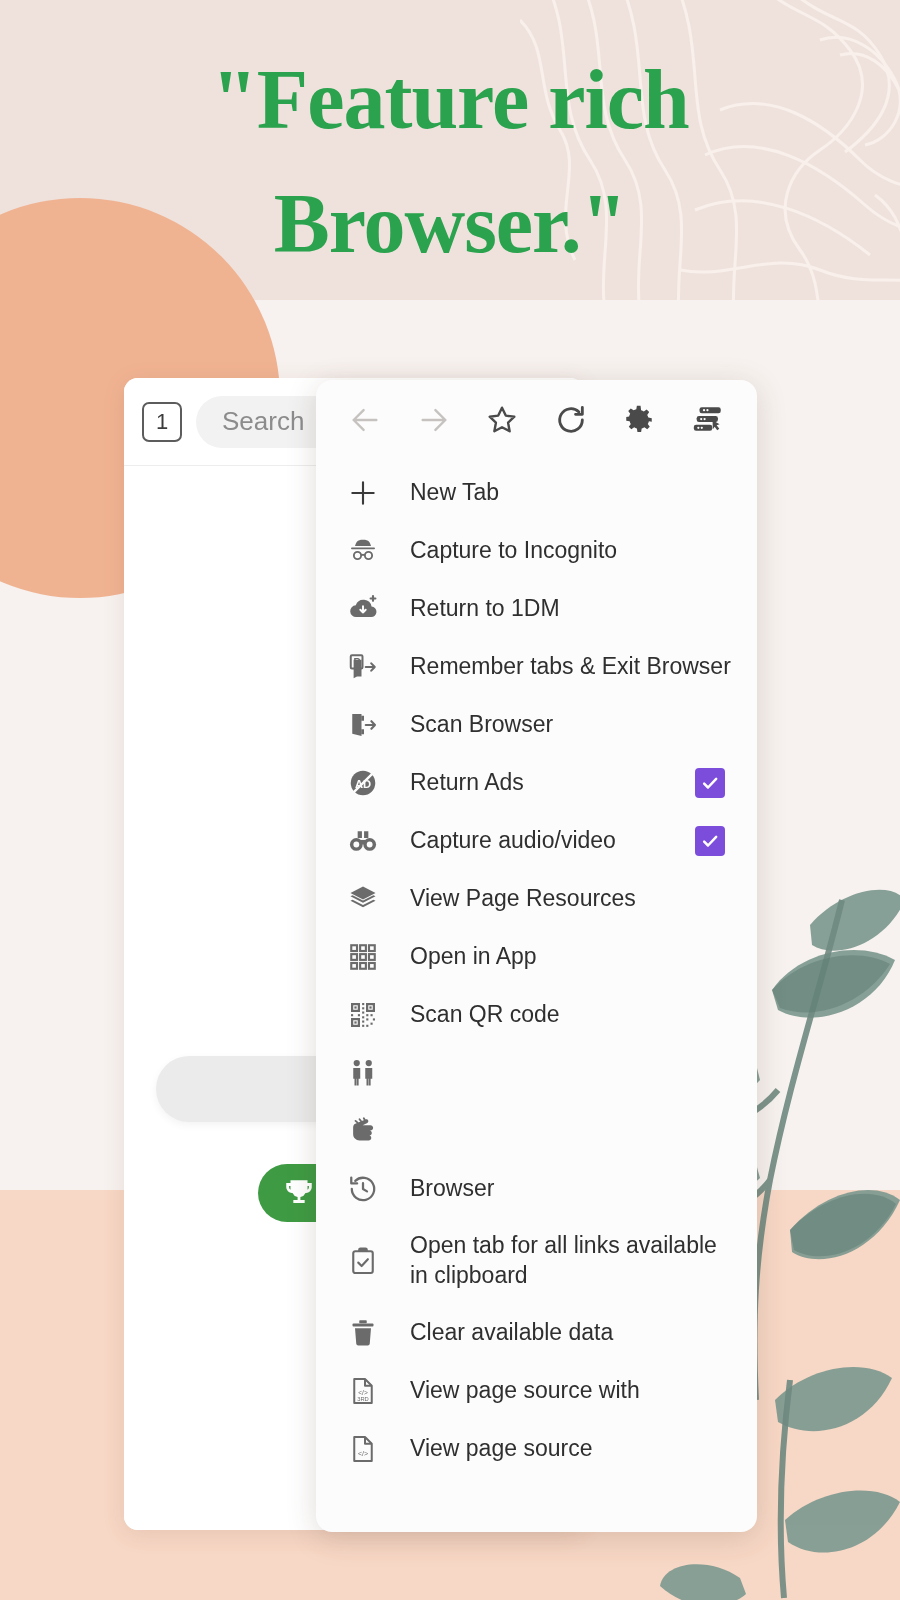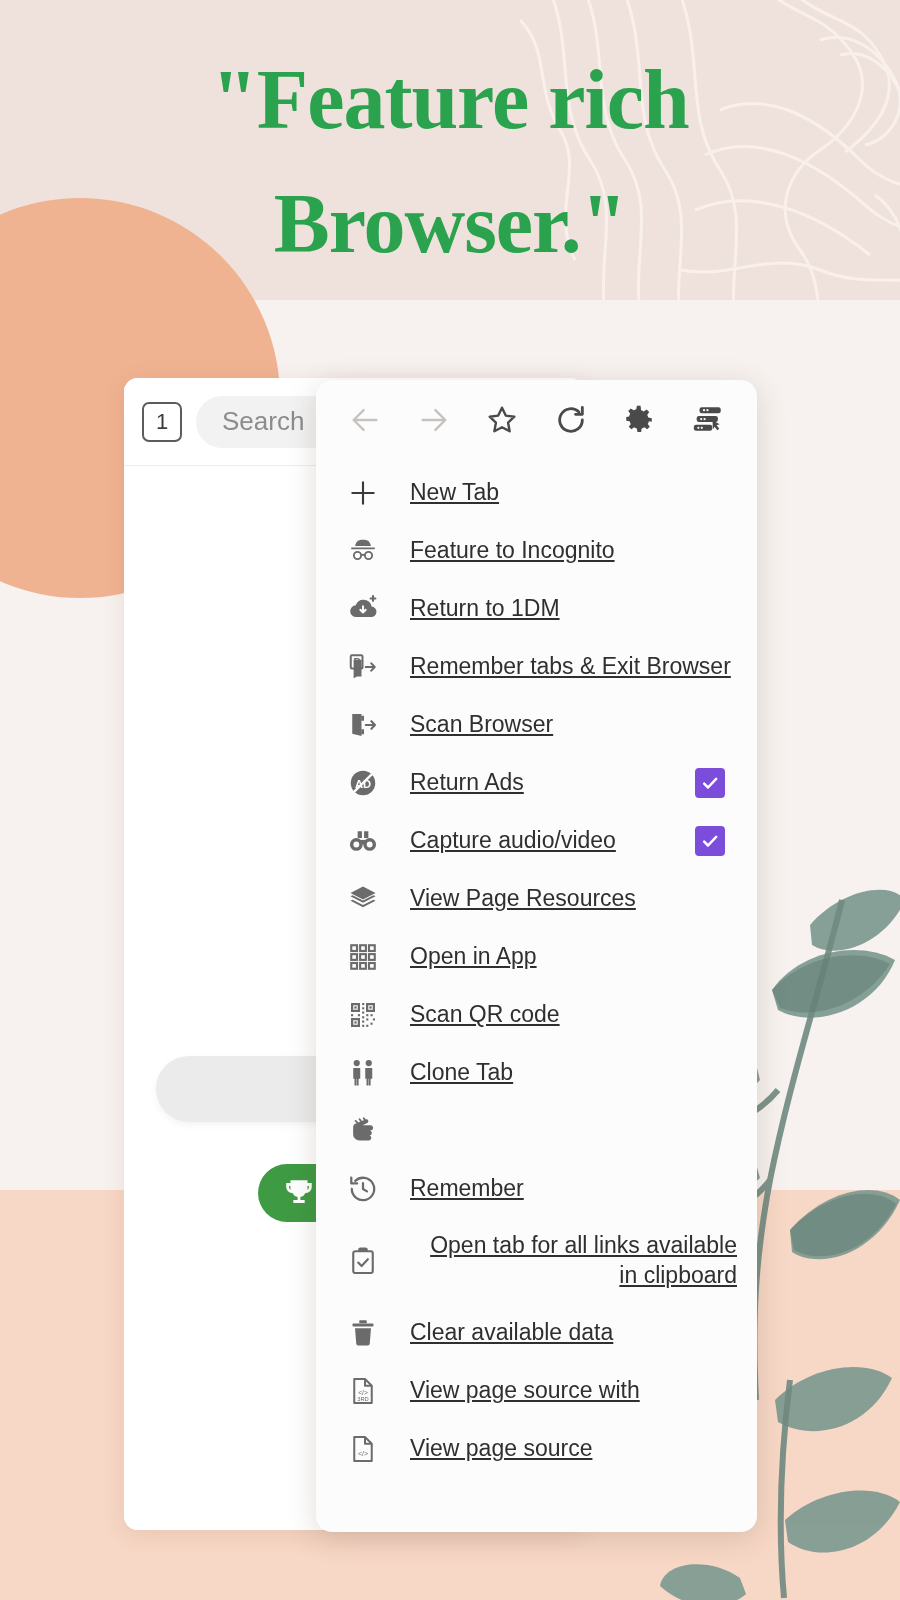--- a/index.html
+++ b/index.html
@@ -86,28 +86,27 @@
     display:flex; align-items:center; min-height:58px;
     padding:5px 20px 5px 28px; gap:0;
   }
   .mi .mi-ico {
     width:38px; height:38px; flex:0 0 38px;
     display:flex; align-items:center; justify-content:center;
   }
   .mi .mi-label {
     margin-left:28px; font-size:23px; color:#2F2F2F; line-height:1.3;
     flex:1;
-    text-decoration:underline;
   }
   .mi .mi-check {
     width:30px; height:30px; border-radius:4px; background:#7C4DDB;
     display:flex; align-items:center; justify-content:center; flex:0 0 30px;
     margin-right:12px;
   }
-  .mi.two-line { min-height:86px;text-align:right; }
+  .mi.two-line { min-height:86px; }
 
   
   #headline {
     position:absolute; left:0; top:38px; width:900px;
     text-align:center; color:#2BA34E;
     font-family:"Liberation Serif", serif; font-weight:bold;
     font-size:84px; line-height:1.48; letter-spacing:-1px;
   }
   #headline .l2 { display:block; }
 </style>
@@ -243,21 +242,21 @@
     <div class="mi">
       <span class="mi-ico">
         <svg width="30" height="30" viewBox="0 0 24 24" fill="#6B6B6B">
           <path d="M12 3c-2.3 0-3.9.5-4.7 1.3-.6.6-1.2 2-1.7 3.7h12.8c-.5-1.7-1.1-3.1-1.7-3.7C15.9 3.5 14.3 3 12 3z"></path>
           <rect x="2.4" y="9.1" width="19.2" height="1.5" rx=".75"></rect>
           <circle cx="7.6" cy="15.6" r="2.9" fill="none" stroke="#6B6B6B" stroke-width="1.5"></circle>
           <circle cx="16.4" cy="15.6" r="2.9" fill="none" stroke="#6B6B6B" stroke-width="1.5"></circle>
           <path d="M10.4 15.1h3.2" stroke="#6B6B6B" stroke-width="1.5"></path>
         </svg>
       </span>
-      <span class="mi-label">Feature to Incognito</span>
+      <span class="mi-label">Capture to Incognito</span>
     </div>
 
     <div class="mi">
       <span class="mi-ico">
         <svg width="32" height="32" viewBox="0 0 24 24" fill="#6B6B6B">
           <path d="M18.4 10.2A6.1 6.1 0 0 0 6.6 9.2 4.4 4.4 0 0 0 7 18h11a3.9 3.9 0 0 0 .4-7.8z"></path>
           <path d="M12 10v4.6m0 0l-2-2m2 2l2-2" stroke="#FCFCFC" stroke-width="1.5" fill="none" stroke-linecap="round"></path>
           <path d="M19.5 2.3v3.6M17.7 4.1h3.6" stroke="#6B6B6B" stroke-width="1.6" stroke-linecap="round"></path>
         </svg>
       </span>
@@ -382,41 +381,40 @@
 
     <div class="mi">
       <span class="mi-ico">
         <svg width="30" height="30" viewBox="0 0 24 24" fill="#6B6B6B">
           <circle cx="7" cy="4" r="2.5"></circle>
           <path d="M4.2 8h5.6v8.6H8.5V22H7V16.6H6.7V22H5.2v-5.4H4.2z"></path>
           <circle cx="16.6" cy="4" r="2.5"></circle>
           <path d="M13.8 8h5.6v8.6h-1.3V22h-1.5v-5.4h-.3V22h-1.5v-5.4h-1z"></path>
         </svg>
       </span>
-      <span class="mi-label">Clone Tab</span>
     </div>
 
     <div class="mi">
       <span class="mi-ico">
         <svg width="32" height="32" viewBox="0 0 24 24" fill="#6B6B6B">
           <path d="M4.6 9.4c0-1.3.5-2.3 1.6-2.8l7.6-3.2c.9-.4 1.8 0 2.1.8.3.8-.1 1.7-1 2l-3.2 1.4h5.8c1.2 0 2.1.9 2.1 2s-.9 2-2.1 2h-.6c1 .1 1.7.9 1.7 1.9s-.8 1.8-1.8 1.9c.8.2 1.4.9 1.4 1.8 0 1-.9 1.9-2 1.9H9.4c-2.7 0-4.8-2-4.8-4.6z"></path>
           <path d="M6.4 4.4l1.5 1.3M9.4 3.2l1.2 1.5M12.6 2.4l.9 1.6" stroke="#6B6B6B" stroke-width="1.4" stroke-linecap="round"></path>
         </svg>
       </span>
     </div>
 
     <div class="mi">
       <span class="mi-ico">
         <svg width="32" height="32" viewBox="0 0 24 24" fill="none" stroke="#6B6B6B" stroke-width="1.7">
           <path d="M3.6 12a8.4 8.4 0 1 0 2.6-6.1" stroke-linecap="round"></path>
           <path d="M3.2 3.4v4.4h4.4" stroke-linecap="round" stroke-linejoin="round"></path>
           <path d="M12 7.6V12l3 1.8" stroke-linecap="round" stroke-linejoin="round"></path>
         </svg>
       </span>
-      <span class="mi-label">Remember</span>
+      <span class="mi-label">Browser</span>
     </div>
 
     <div class="mi two-line">
       <span class="mi-ico">
         <svg width="30" height="30" viewBox="0 0 24 24" fill="none" stroke="#6B6B6B" stroke-width="1.7">
           <rect x="4.2" y="4.2" width="15.6" height="17.4" rx="1.6"></rect>
           <path d="M9 4.2V3a1 1 0 0 1 1-1h4a1 1 0 0 1 1 1v1.2" fill="#6B6B6B"></path>
           <path d="M8.2 13.3l2.7 2.7 5-5.4" stroke-linecap="round" stroke-linejoin="round"></path>
         </svg>
       </span>

